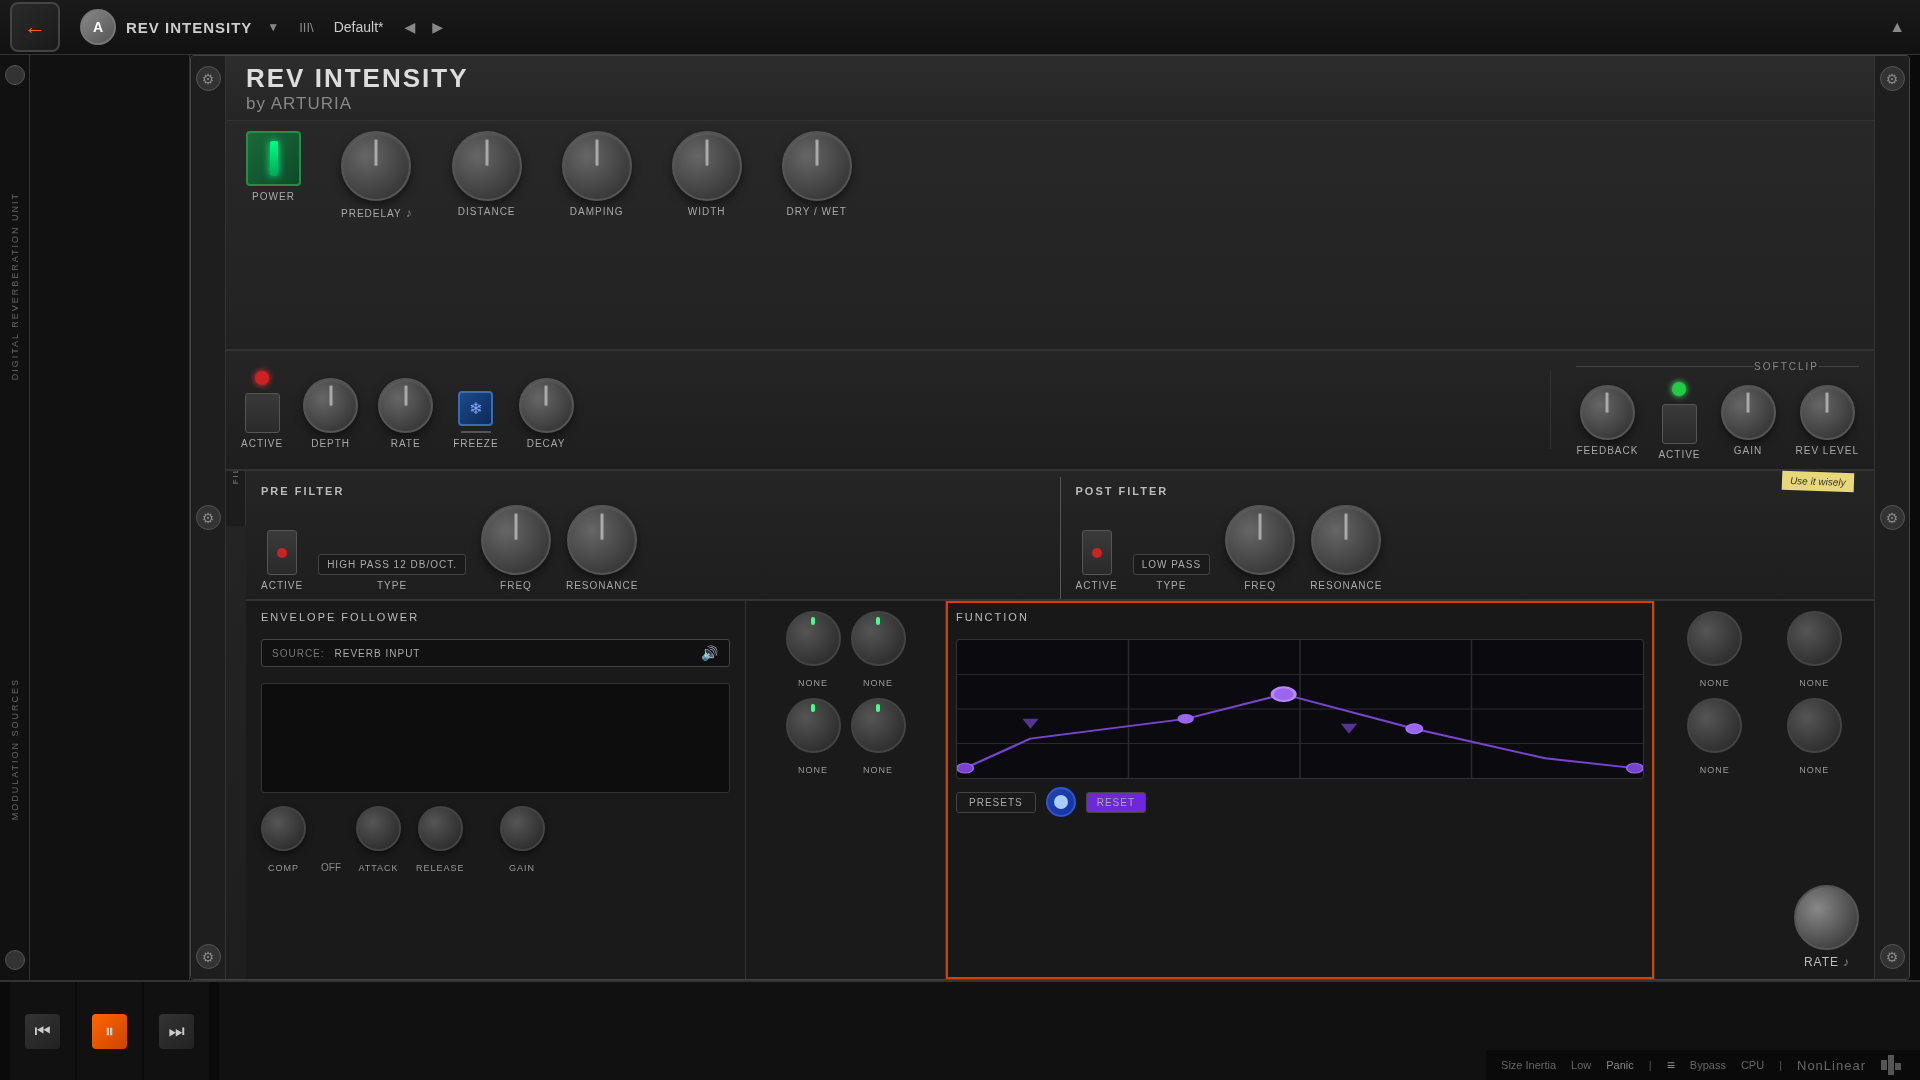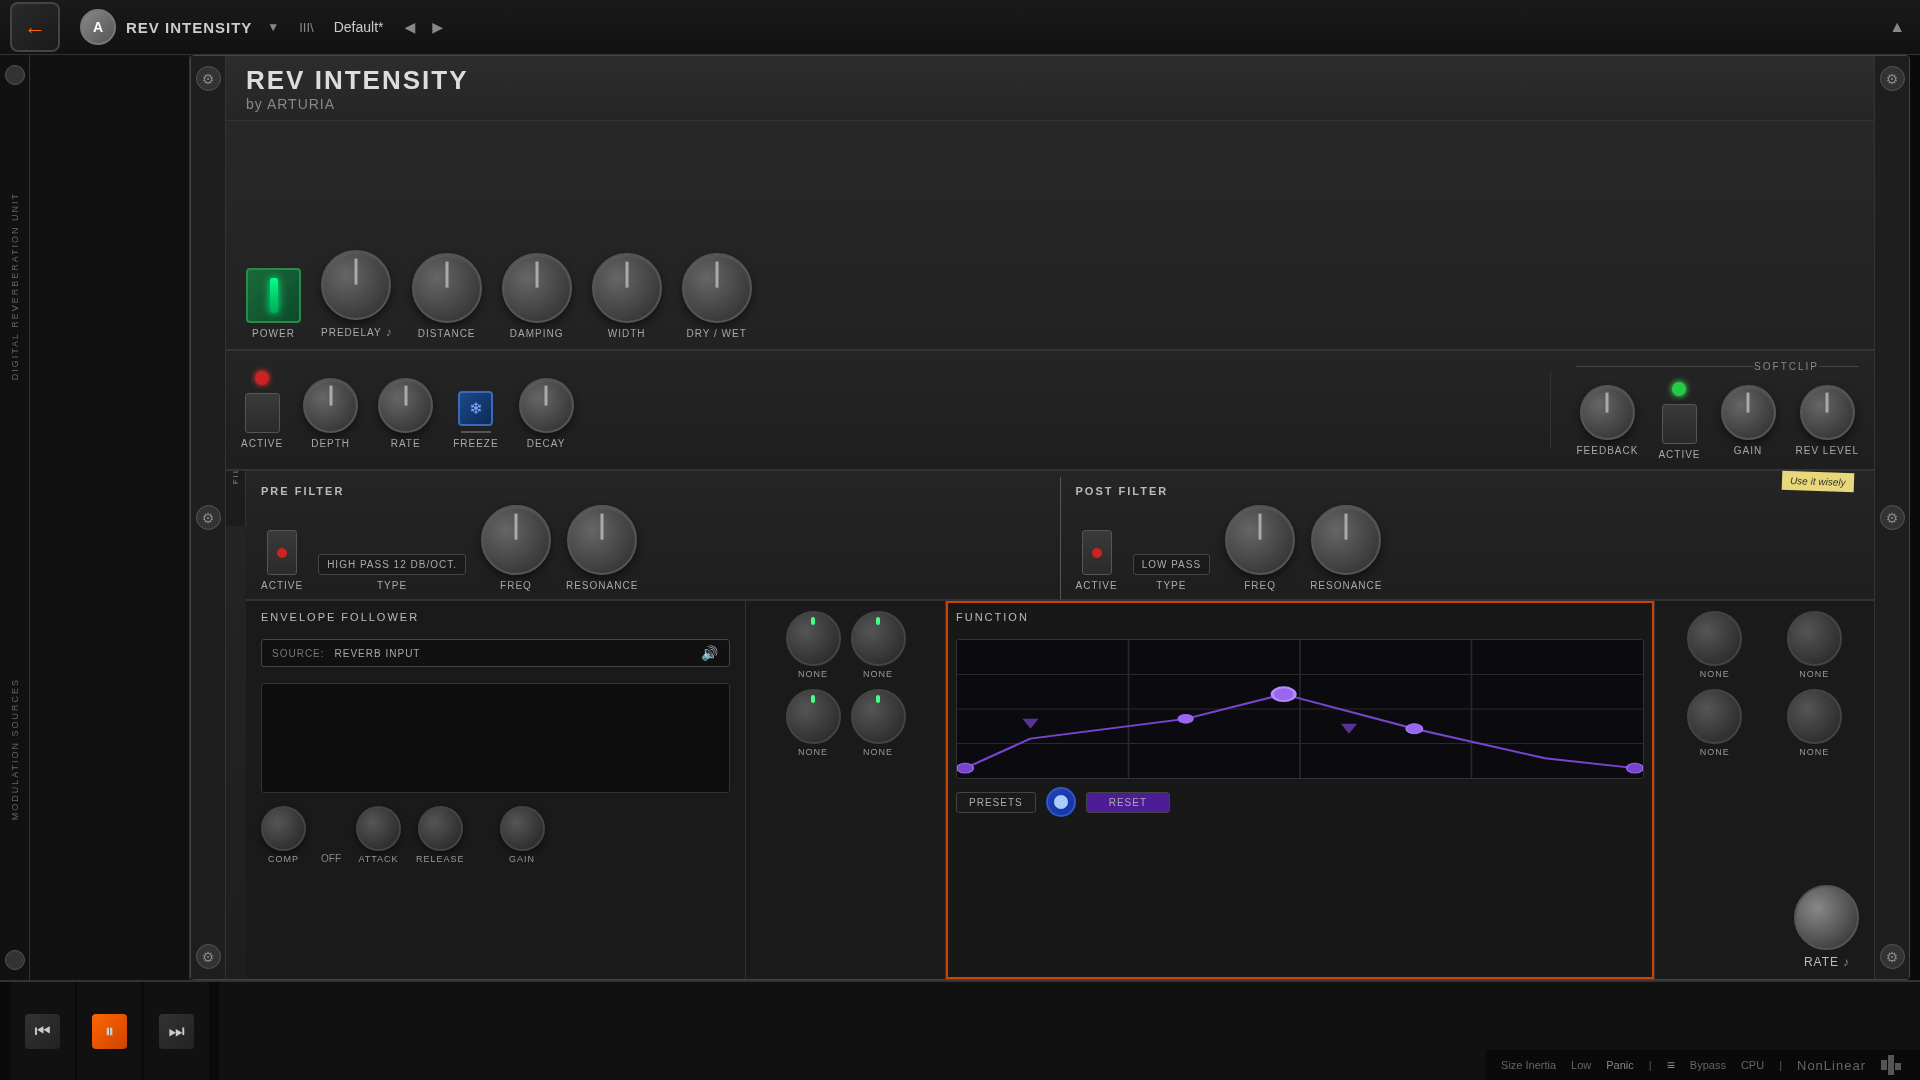--- a/index.html
+++ b/index.html
@@ -260,21 +260,21 @@
 
     .function-svg {
       width: 100%;
       height: 100%;
     }
 
     .mini-knob-group {
       display: flex;
       flex-direction: column;
       align-items: center;
-      gap: 3px;
+      gap: 12px;
     }
 
     .mini-knob {
       width: 45px; height: 45px;
       border-radius: 50%;
       background: radial-gradient(circle at 35% 35%, #555, #222);
       border: 2px solid #444;
       box-shadow: 0 3px 6px rgba(0,0,0,0.5);
     }
 
@@ -416,26 +416,26 @@
       background: #e8d87a;
       color: #333;
       font-size: 10px;
       padding: 4px 8px;
       transform: rotate(2deg);
       font-style: italic;
     }
 
     
     .reset-btn {
-      background: #4c1d95;
+      background: #6d28d9;
       border: 1px solid #444;
       border-radius: 3px;
       color: #aaa;
       font-size: 10px;
-      padding: 4px 22px;
+      padding: 4px 10px;
       cursor: pointer;
       letter-spacing: 1px;
     }
 
     
     .presets-btn {
       background: #1a1a1a;
       border: 1px solid #444;
       border-radius: 3px;
       color: #aaa;
@@ -551,25 +551,25 @@
     <div class="settings-circle">⚙</div>
   </div>
 
   <div style="position:absolute; top:340px; left:35px; width:20px; height:130px; background:#1c1c1c; border-right:1px solid #333; display:flex; align-items:center; justify-content:center;">
     <span style="writing-mode:vertical-rl; transform:rotate(180deg); color:#888; font-size:8px; letter-spacing:2px; text-transform:uppercase;">FILTERS</span>
   </div>
 
   <div style="position:absolute; top:0; left:35px; right:35px; height:65px; background:linear-gradient(180deg, #2d2d2d, #252525); border-bottom:1px solid #333; display:flex; align-items:center; padding:0 20px; gap:20px;">
     <div>
       <div style="color:#ddd; font-size:26px; font-weight:bold; letter-spacing:2px; text-transform:uppercase;">REV INTENSITY</div>
-      <div style="color:#888; font-size:14px; letter-spacing:1px;">by ARTURIA</div>
-    </div>
-  </div>
-
-  <div style="position:absolute; top:65px; left:35px; right:35px; height:230px; background:linear-gradient(180deg, #282828, #222); border-bottom:2px solid #333; display:flex; align-items:flex-end; padding:10px 20px; gap:20px;">
+      <div style="color:#888; font-size:17px; letter-spacing:1px;">by ARTURIA</div>
+    </div>
+  </div>
+
+  <div style="position:absolute; top:65px; left:35px; right:35px; height:230px; background:linear-gradient(180deg, #282828, #222); border-bottom:2px solid #333; display:flex; align-items:flex-start; padding:10px 20px; gap:40px;">
 
     <div class="knob-group">
       <div class="power-btn">
         <div class="power-indicator"></div>
       </div>
       <span class="knob-label">POWER</span>
     </div>
 
     <div class="knob-group">
       <div class="knob knob-md"></div>

